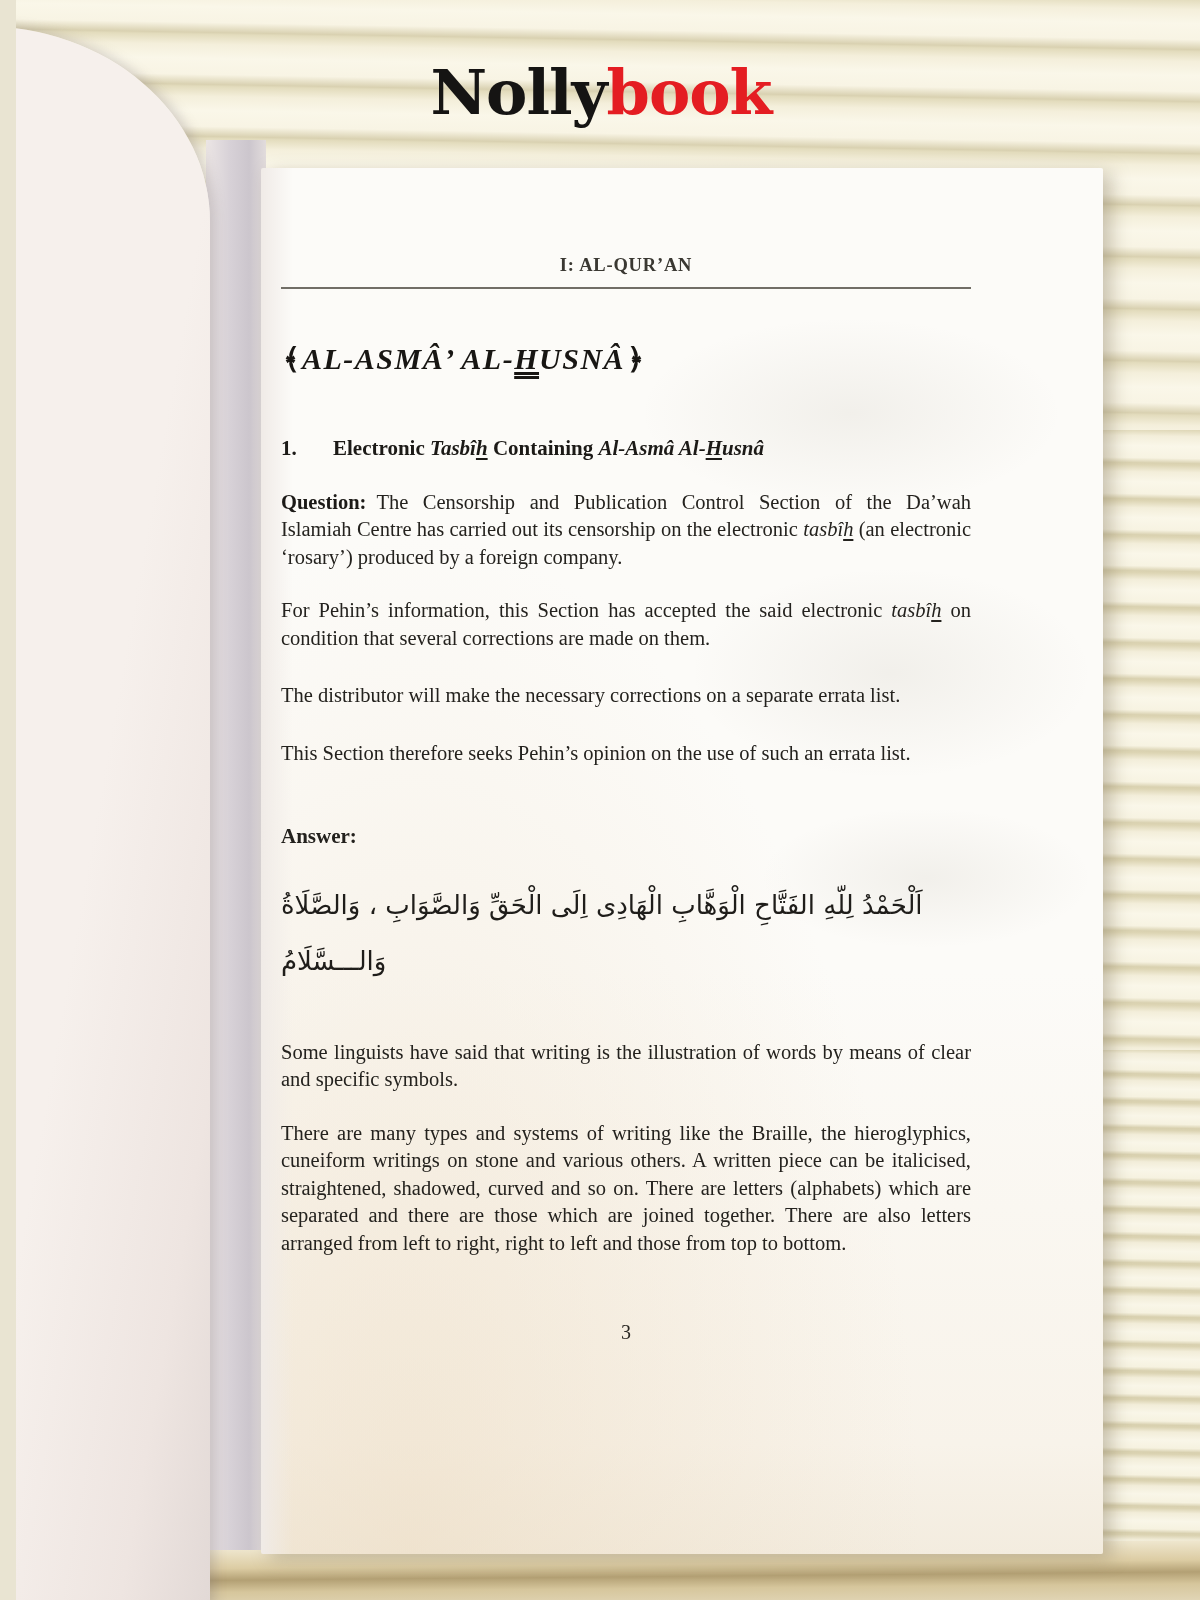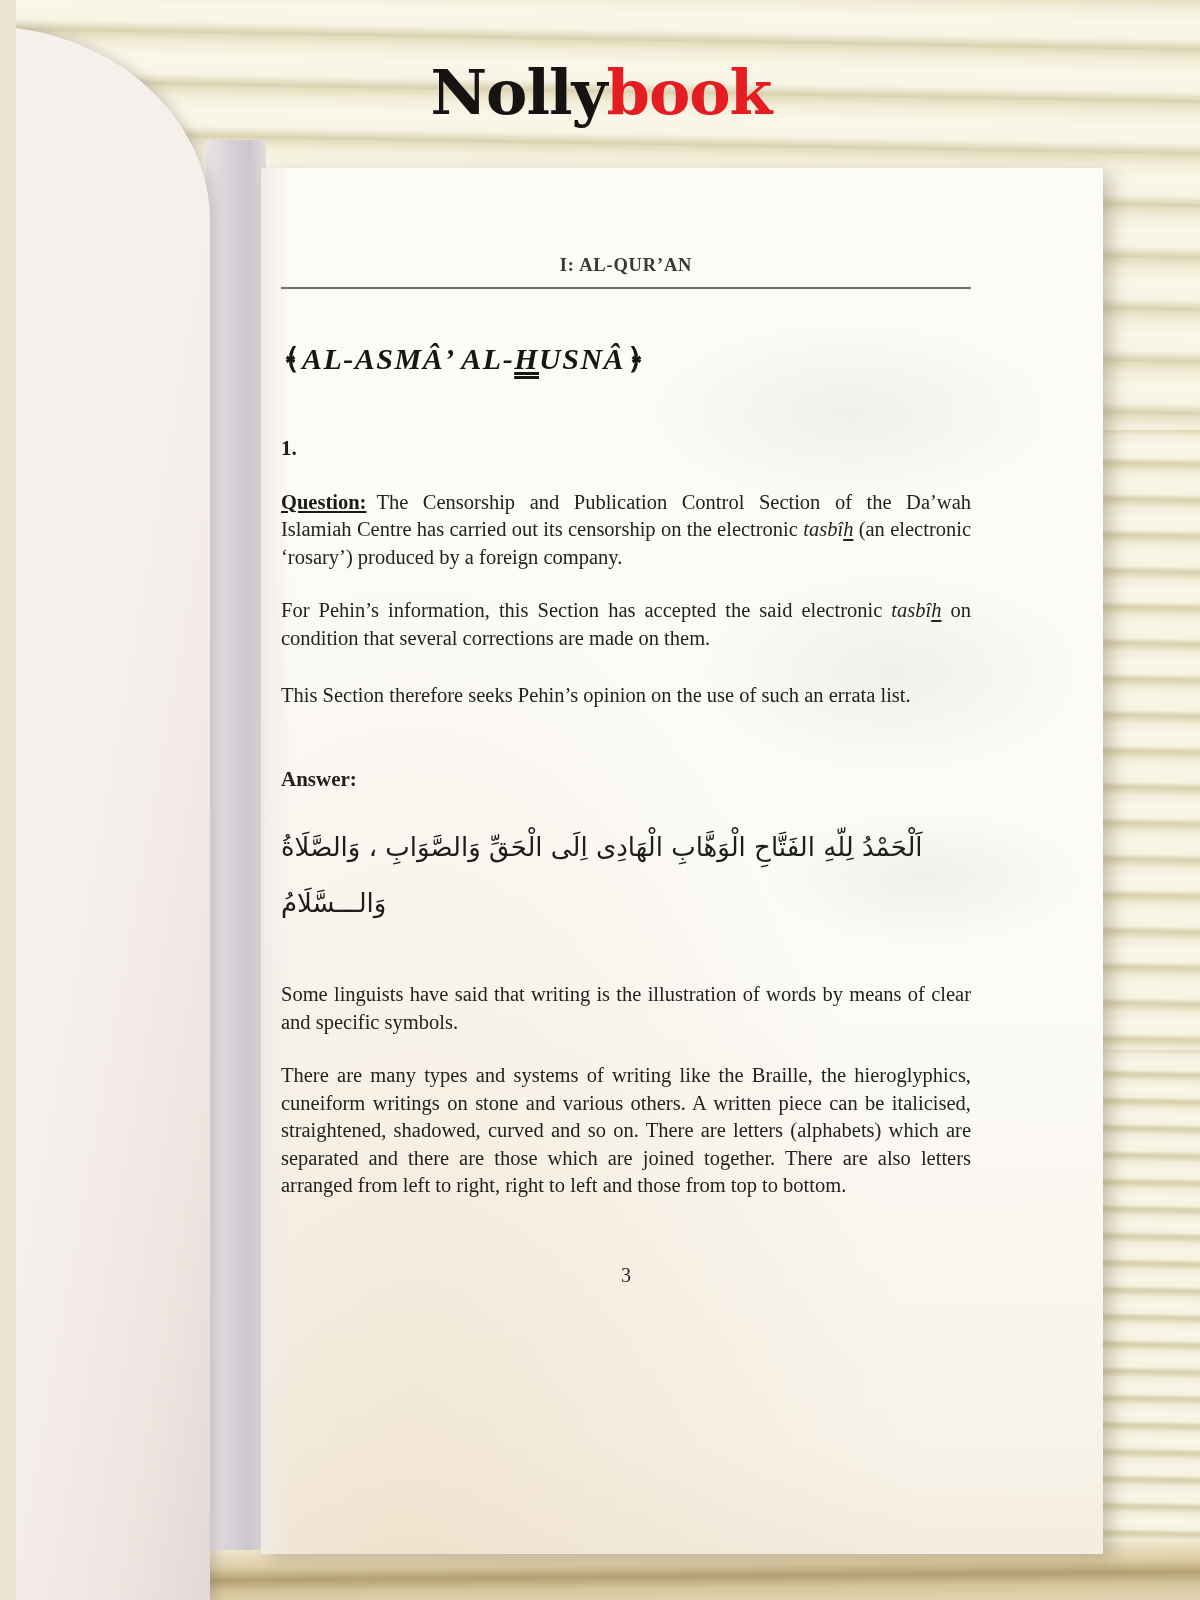--- a/index.html
+++ b/index.html
@@ -62,21 +62,21 @@
 
   .section-heading { margin-top:62px; display:flex; font-weight:bold; font-size:21px; color:#1c1a17; }
   .section-num { width:52px; flex:none; }
 
   .para { margin:0; text-align:justify; color:#24221e; }
   .mt-q { margin-top:26px; }
   .mt-26 { margin-top:26px; }
   .mt-30 { margin-top:30px; }
   .answer-label { margin-top:56px; font-weight:bold; font-size:21px; }
   .after-label { margin-left:10px; }
-  b { color:#1c1a17;text-decoration:underline; }
+  b { color:#1c1a17; }
 
   .arabic { margin-top:26px; direction:rtl; text-align:left;
     font-family:"DejaVu Sans",sans-serif; font-size:26px; line-height:56px; color:#1f1d1a; }
   .mt-ar { margin-top:50px; }
 
   .page-number { margin-top:62px; text-align:center; font-size:20px; color:#2a2824; }
 
   
   .logo { position:absolute; top:56px; left:0; width:1200px; text-align:center; z-index:5;
     transform:translateX(-15px);
@@ -110,30 +110,32 @@
 
       <div class="page-header">I: AL-QUR’AN</div>
       <hr class="rule">
 
       <div class="chapter-title">
         <span class="bracket">﴾</span><span>AL-ASMÂ’ AL-</span><span class="dbl-u">H</span><span>USNÂ</span><span class="bracket">﴿</span>
       </div>
 
       <div class="section-heading">
         <span class="section-num">1.</span>
+        <span><span>Electronic </span><i><span>Tasbî</span><span class="u">h</span></i><span> Containing </span><i><span>Al-Asmâ Al-</span><span class="u">H</span><span>usnâ</span></i></span>
       </div>
 
       <p class="para mt-q">
         <b>Question:</b><span class="after-label">The Censorship and Publication Control Section of the Da’wah Islamiah Centre has carried out its censorship on the electronic </span><i><span>tasbî</span><span class="u">h</span></i><span> (an electronic ‘rosary’) produced by a foreign company.</span>
       </p>
 
       <p class="para mt-26">
         <span>For Pehin’s information, this Section has accepted the said electronic </span><i><span>tasbî</span><span class="u">h</span></i><span> on condition that several corrections are made on them.</span>
       </p>
 
+      <p class="para mt-30">The distributor will make the necessary corrections on a separate errata list.</p>
 
       <p class="para mt-30">This Section therefore seeks Pehin’s opinion on the use of such an errata list.</p>
 
       <div class="answer-label">Answer:</div>
 
       <div class="arabic">
         <div>اَلْحَمْدُ لِلّهِ الفَتَّاحِ الْوَهَّابِ الْهَادِى اِلَى الْحَقِّ وَالصَّوَابِ ، وَالصَّلَاةُ وَالـــسَّلَامُ</div>
       </div>
 
       <p class="para mt-ar">Some linguists have said that writing is the illustration of words by means of clear and specific symbols.</p>

